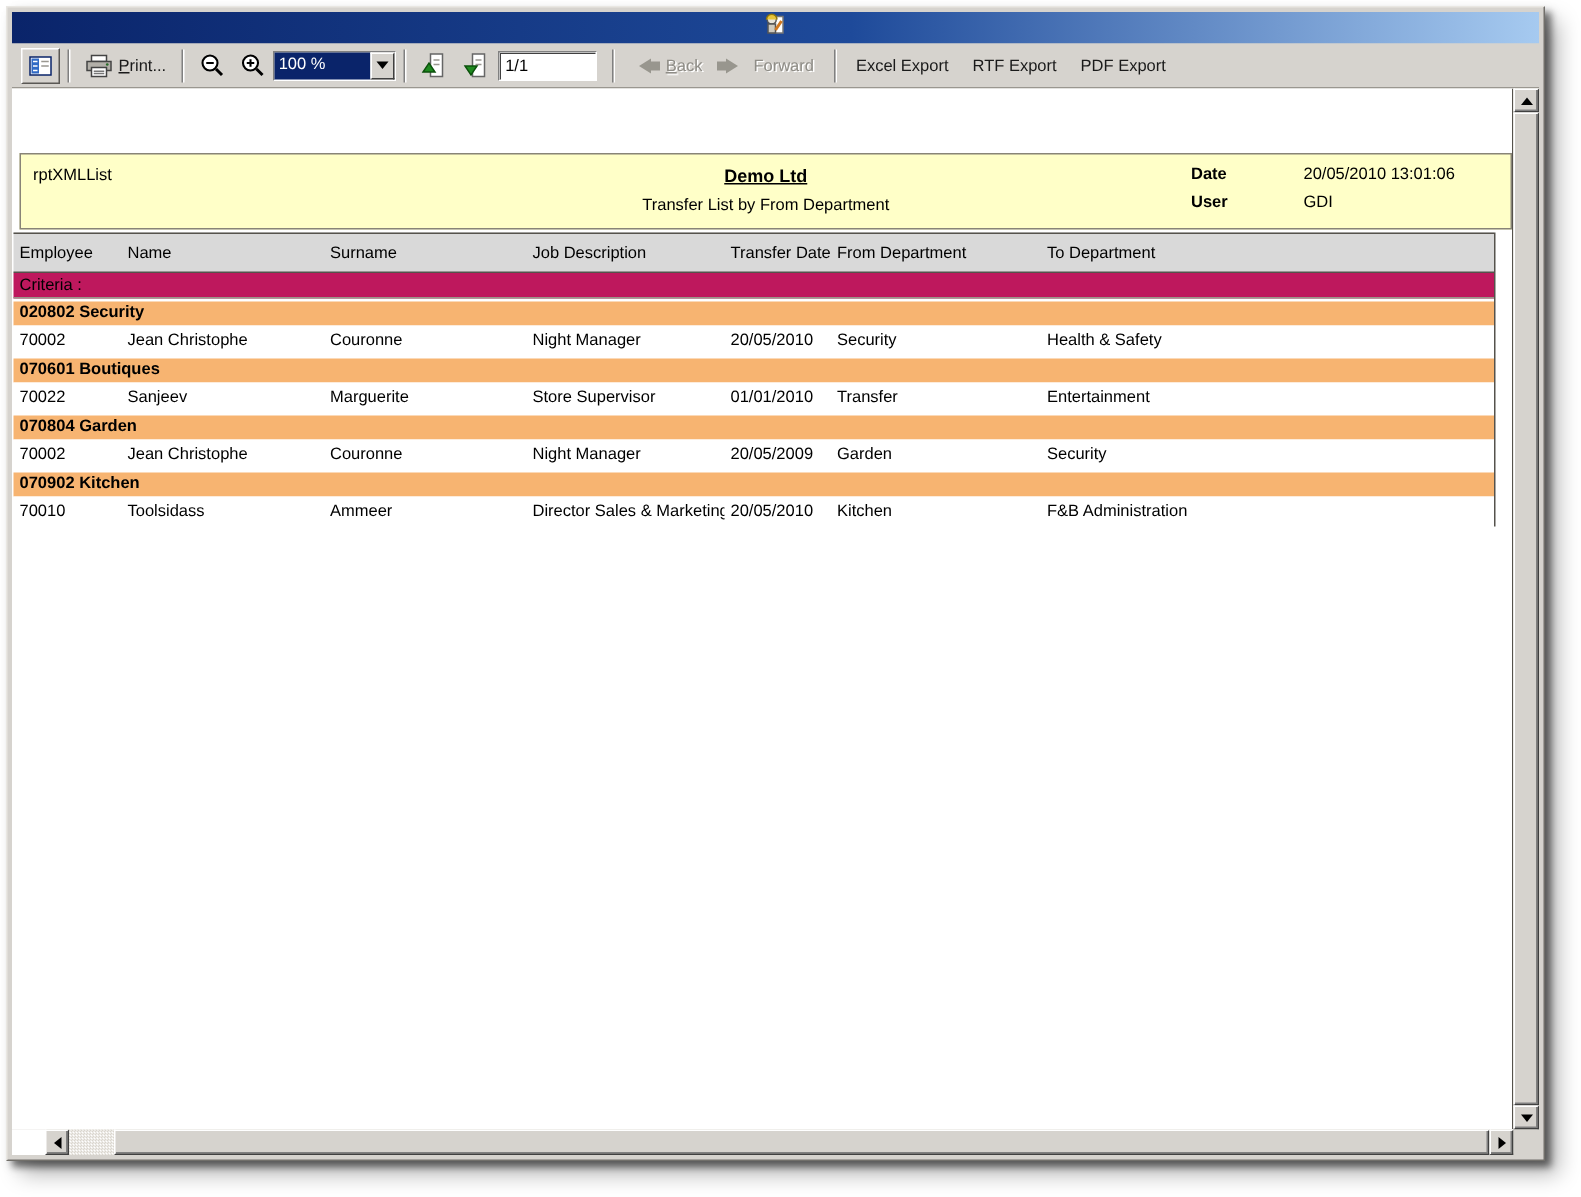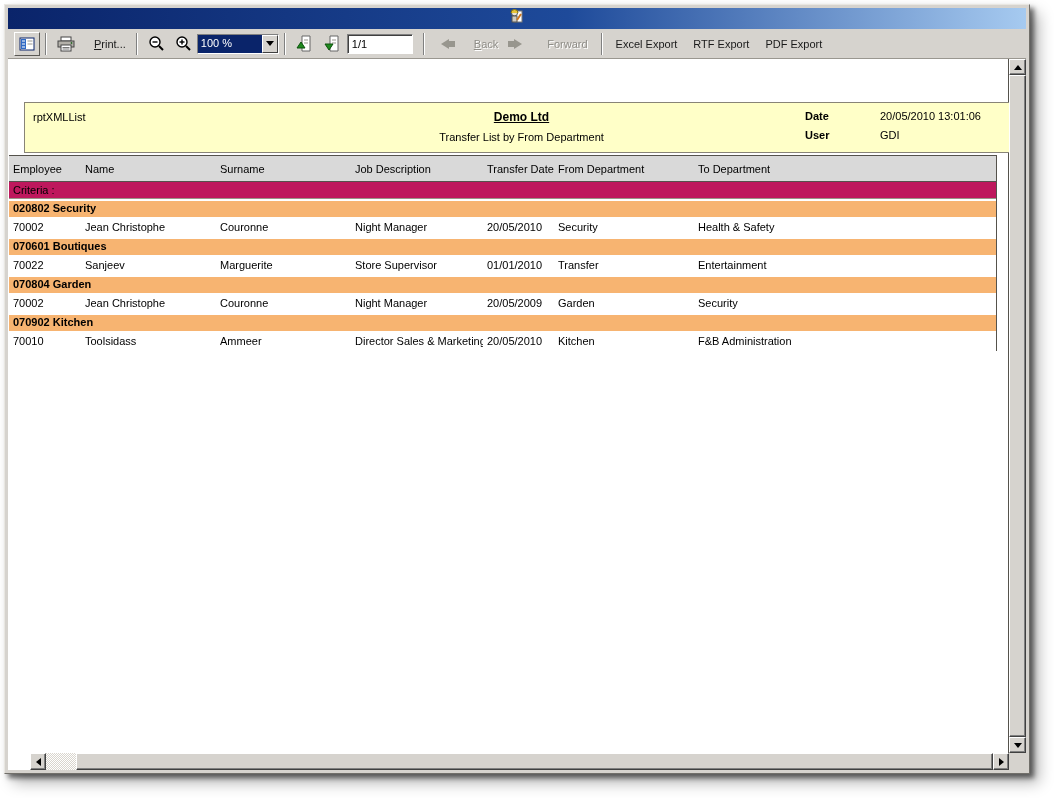--- a/index.html
+++ b/index.html
@@ -28,21 +28,21 @@
 
   
   .toolbar {
     position:absolute; left:3px; top:24px; right:3px; height:30px;
     background:#d6d3ce; display:flex; align-items:center; padding:0 6px;
     border-bottom:1px solid #9a9790;
     font-size:11px; color:#1a1a1a;
   }
   .tb-sep { width:2px; height:22px; margin:0 5px; border-left:1px solid #808080; border-right:1px solid #ffffff; }
   .tb-btn {
-    display:flex; align-items:center; gap:19px; padding:2px 4px; height:24px;
+    display:flex; align-items:center; gap:4px; padding:2px 4px; height:24px;
     background:#d6d3ce; border:1px solid transparent;
   }
   .tb-btn.raised { border:1px solid; border-color:#ffffff #5a5854 #5a5854 #ffffff; }
   .u-first { display:inline-block; }
   .u-first::first-letter { text-decoration:underline; }
   .disabled-txt { color:#8f8d87; text-shadow:1px 1px 0 #ffffff; }
 
   .combo { display:flex; height:20px; width:82px; border:1px solid; border-color:#808080 #ffffff #ffffff #808080; background:#ffffff; }
   .combo .val { flex:1; background:#0a246a; color:#ffffff; font-size:11px; padding:2px 14px 0 3px; }
   .combo .drop { width:16px; background:#d6d3ce; border:1px solid; border-color:#ffffff #404040 #404040 #ffffff; display:flex; align-items:center; justify-content:center; }
@@ -60,21 +60,21 @@
   .export-btn { padding:3px 7px; }
 
   
   .content { position:absolute; left:3px; top:54px; right:3px; bottom:3px; background:#d6d3ce; }
   .viewport { position:absolute; left:0; top:0; right:17px; bottom:17px; background:#ffffff; overflow:hidden; }
   .page-edge { position:absolute; left:1000px; top:0; bottom:0; width:1px; background:#55524c; }
 
   .rpt-header {
     position:absolute; left:5px; top:43px; width:995px; height:51px;
     background:#ffffc8; border:1px solid #888477;
-    font-size:11px; color:#000;margin-left:11px;
+    font-size:11px; color:#000;
   }
   .rpt-header .lefttitle { position:absolute; left:8px; top:8px; }
   .rpt-header .center { position:absolute; left:0; right:0; top:0; text-align:center; }
   .rpt-header .company { font-size:12px; font-weight:bold; margin-top:7px;text-decoration:underline; }
   .rpt-header .subtitle { margin-top:7px; font-size:11px; }
   .rpt-header .meta { position:absolute; right:8px; top:7px; width:205px; }
   .rpt-header .meta .mrow { display:flex; margin-bottom:7px; }
   .rpt-header .meta .mlabel { width:75px; font-weight:bold; }
 
   .rpt-table { position:absolute; left:1px; top:96px; width:988px; border-right:1px solid #55524c; font-size:11px; color:#000; }

